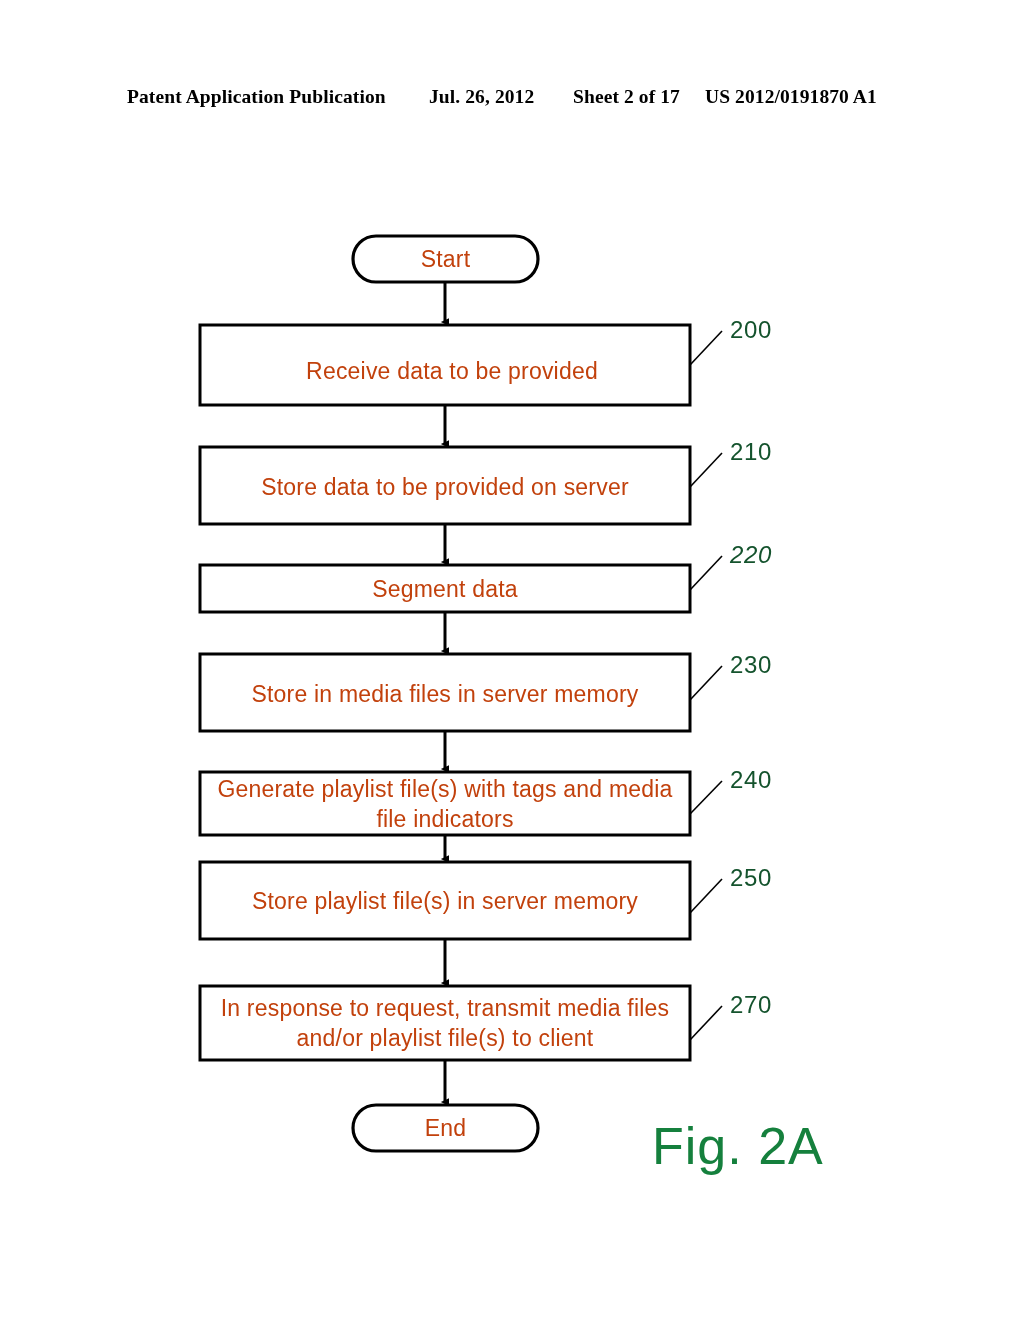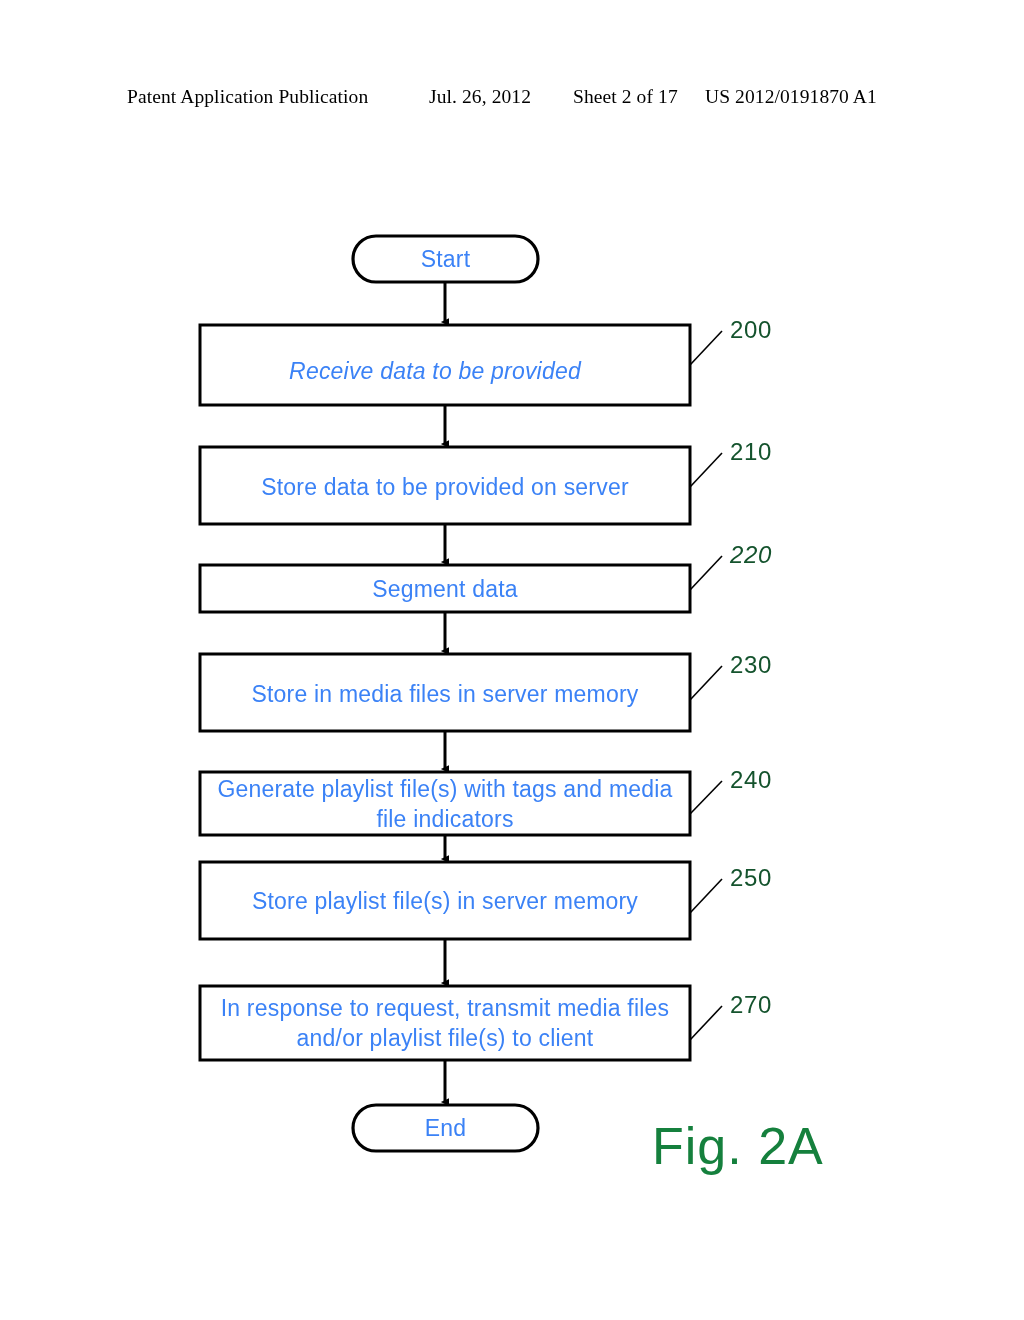--- a/index.html
+++ b/index.html
@@ -20,21 +20,21 @@
   
   .pub-header {
     position: absolute;
     left: 0;
     top: 86px;
     width: 1024px;
     height: 28px;
     display: flex;
     align-items: baseline;
     font-family: "Liberation Serif", serif;
-    font-weight: normal;
+    font-weight: bold;
     font-size: 19.5px;
     letter-spacing: 0.1px;
     white-space: nowrap;
   }
   .hdr-pub    { position: absolute; left: 127px; top: 0; }
   .hdr-date   { position: absolute; left: 429px; top: 0; }
   .hdr-sheet  { position: absolute; left: 573px; top: 0; }
   .hdr-number { position: absolute; left: 705px; top: 0; }
 
   
@@ -56,21 +56,21 @@
   
   .node-text {
     position: absolute;
     display: flex;
     align-items: center;
     justify-content: center;
     text-align: center;
     font-family: "Liberation Sans", sans-serif;
     font-size: 23px;
     line-height: 30px;
-    color: #3b82f6;
+    color: #c2410c;
     letter-spacing: 0.2px;
     pointer-events: none;
   }
   .terminal-text { font-size: 23px; }
 
   
   .ref-num {
     position: absolute;
     font-family: "Liberation Sans", sans-serif;
     font-size: 24px;
@@ -137,21 +137,21 @@
     <line x1="690" y1="700" x2="722" y2="666" stroke="#000000" stroke-width="1.6"></line>
     <line x1="690" y1="814" x2="722" y2="781" stroke="#000000" stroke-width="1.6"></line>
     <line x1="690" y1="913" x2="722" y2="879" stroke="#000000" stroke-width="1.6"></line>
     <line x1="690" y1="1040" x2="722" y2="1006" stroke="#000000" stroke-width="1.6"></line>
   </svg>
 
   <div class="node-text terminal-text" style="left:353px; top:236px; width:185px; height:46px;">Start</div>
 
   <div class="node-text terminal-text" style="left:353px; top:1105px; width:185px; height:46px;">End</div>
 
-  <div class="node-text" style="left:198px; top:325px; width:474px; height:92px;font-style:italic;">Receive data to be provided</div>
+  <div class="node-text" style="left:215px; top:325px; width:474px; height:92px;">Receive data to be provided</div>
   <div class="node-text" style="left:208px; top:447px; width:474px; height:80px;text-align:right;">Store data to be provided on server</div>
   <div class="node-text" style="left:208px; top:565px; width:474px; height:47px;">Segment data</div>
   <div class="node-text" style="left:208px; top:655px; width:474px; height:77px;">Store in media files in server memory</div>
   <div class="node-text" style="left:204px; top:772px; width:482px; height:63px;">Generate playlist file(s) with tags and media file indicators</div>
   <div class="node-text" style="left:204px; top:986px; width:482px; height:74px;">In response to request, transmit media files and/or playlist file(s) to client</div>
   <div class="node-text" style="left:208px; top:862px; width:474px; height:77px;">Store playlist file(s) in server memory</div>
 
   <div class="ref-num" style="left:730px; top:316px;">200</div>
   <div class="ref-num" style="left:730px; top:438px;">210</div>
   <div class="ref-num" style="left:730px; top:541px;font-style:italic;">220</div>

